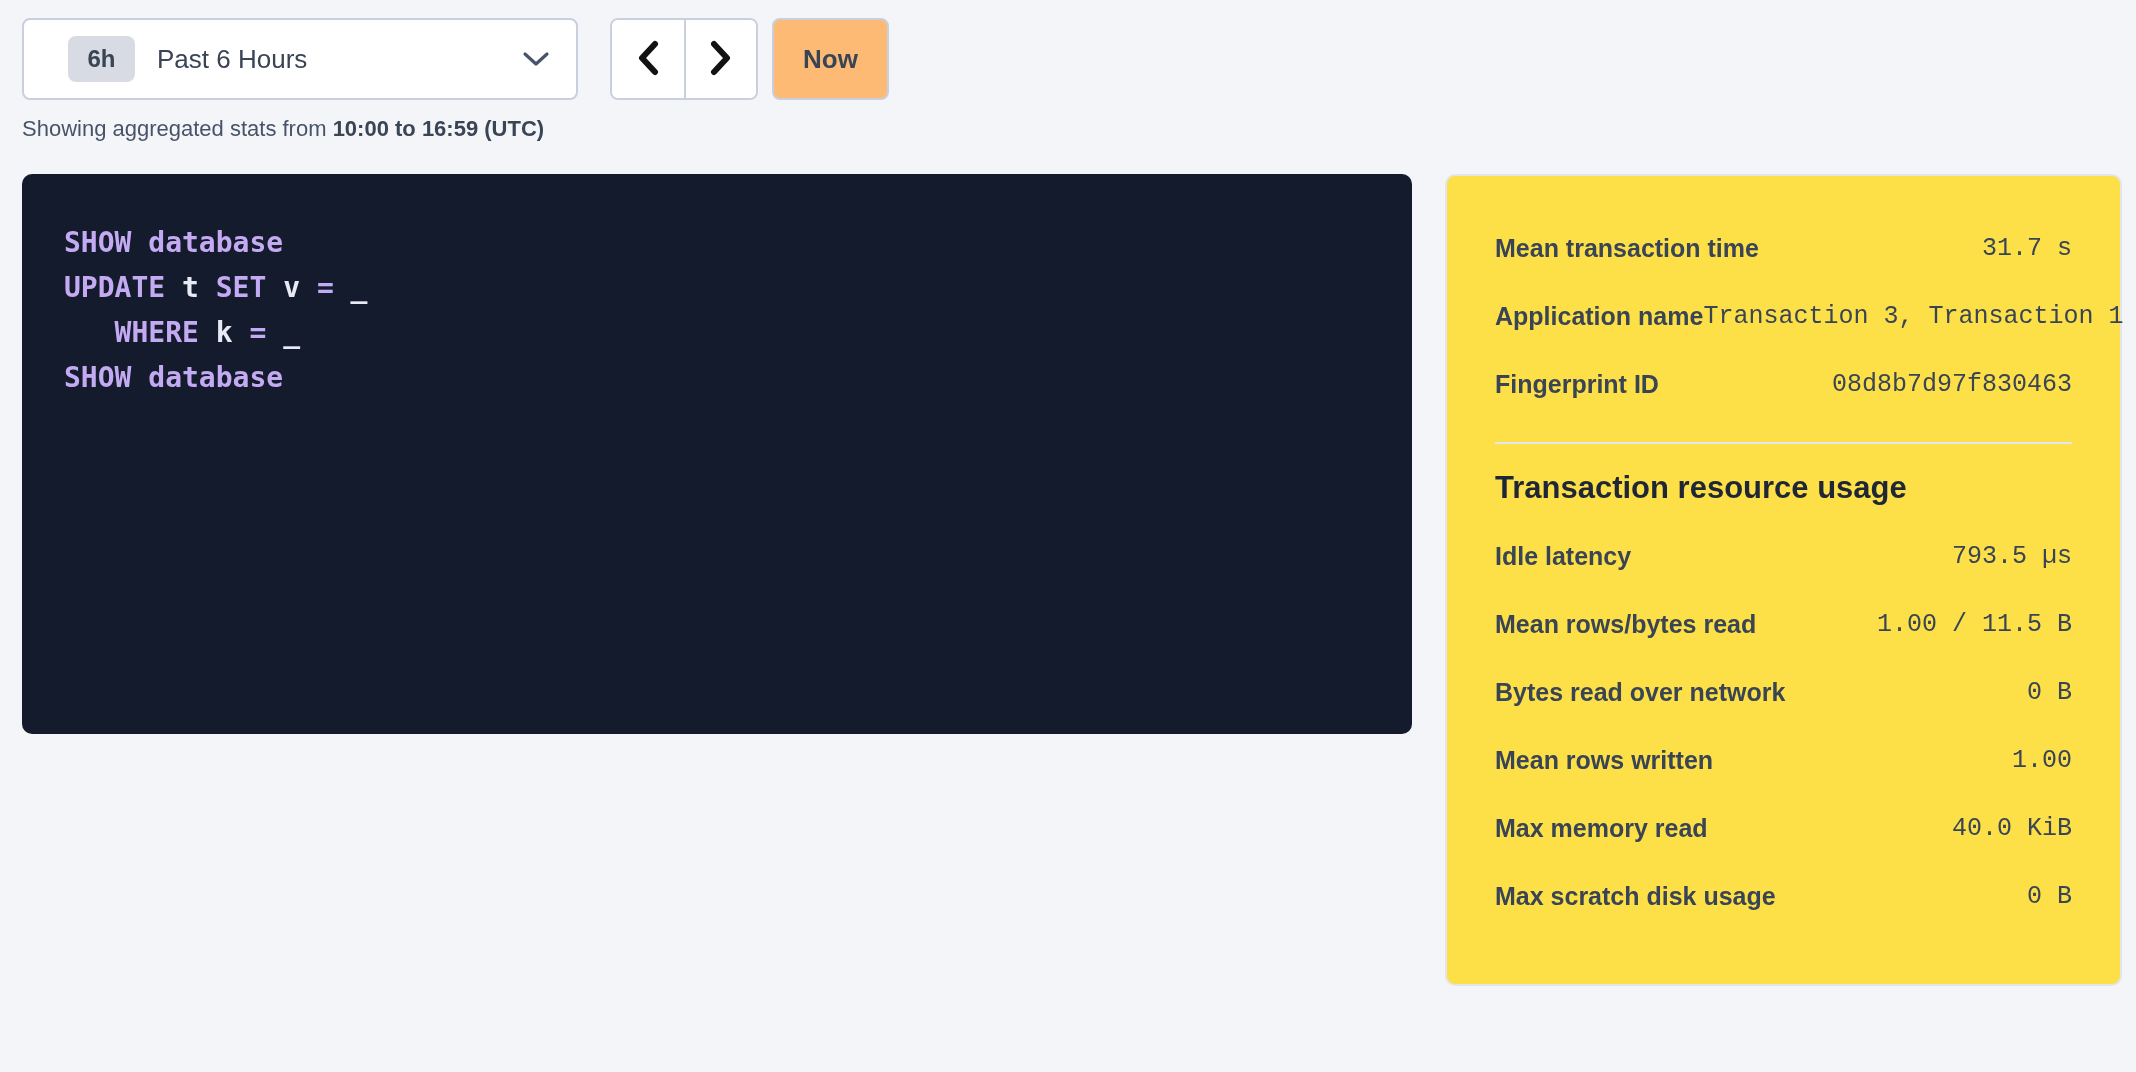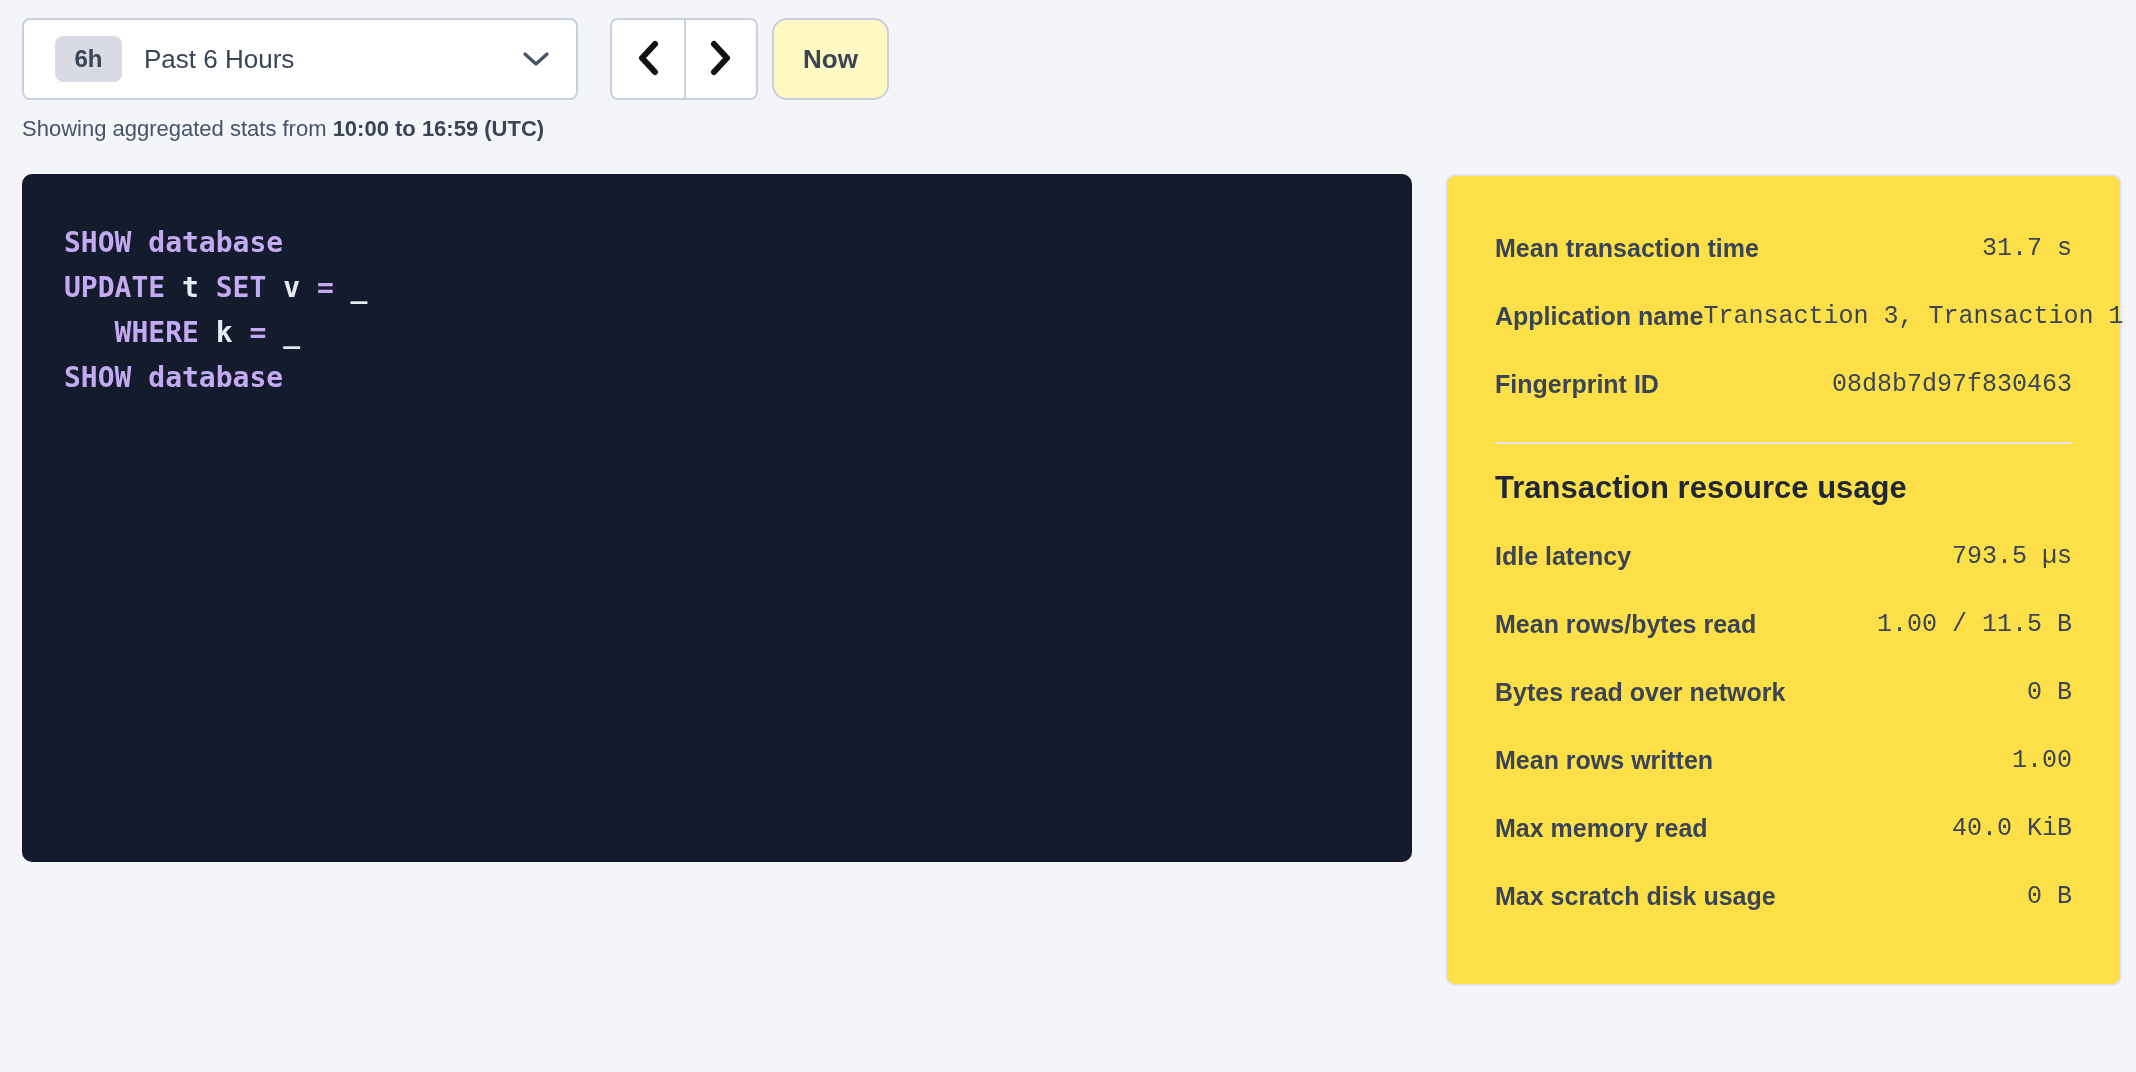--- a/index.html
+++ b/index.html
@@ -30,52 +30,52 @@
   }
 
   .controls-row{display:flex;align-items:stretch;height:82px;margin-bottom:16px;}
 
   .time-picker{
     position:relative;width:556px;height:82px;
     background:#ffffff;border:2px solid var(--ctrl-border);border-radius:8px;
     display:flex;align-items:center;cursor:pointer;
   }
   .range-badge{
-    margin-left:31px;height:46px;min-width:67px;padding:0 2px;
+    margin-left:44px;height:46px;min-width:67px;padding:0 2px;
     background:var(--badge-bg);border-radius:8px;
     display:flex;align-items:center;justify-content:center;
     font-size:24px;font-weight:700;color:var(--text);
   }
   .range-label{margin-left:22px;font-size:26px;color:var(--text);}
   .picker-caret{position:absolute;right:26px;top:50%;transform:translateY(-50%);display:flex;}
 
   .arrow-group{
     margin-left:32px;display:flex;align-items:stretch;
     border:2px solid var(--ctrl-border);border-radius:8px;background:#fff;overflow:hidden;
   }
   .arrow-btn{
     width:72px;border:none;background:#fff;cursor:pointer;
     display:flex;align-items:center;justify-content:center;padding:0;
   }
   .arrow-btn + .arrow-btn{border-left:2px solid var(--ctrl-border);}
 
   .now-btn{
     margin-left:14px;width:117px;height:82px;
-    background:#fef9c3;border:2px solid var(--ctrl-border);border-radius:15px;
+    background:#fdba74;border:2px solid var(--ctrl-border);border-radius:8px;
     font-family:inherit;font-size:26px;font-weight:700;color:var(--text);
     cursor:pointer;
   }
 
   .stats-line{margin:0 0 32px 0;font-size:22px;color:var(--text-soft);}
   .stats-line b{color:var(--text);font-weight:700;}
 
   .main-row{display:flex;align-items:flex-start;gap:33px;}
 
   .sql-box{
-    width:1390px;height:688px;
+    width:1390px;height:560px;
     background:var(--code-bg);border-radius:10px;
     padding:46px 30px 0 42px;
   }
   .sql-box pre{
     margin:0;
     font-family:"DejaVu Sans Mono","Liberation Mono",monospace;
     font-size:28px;font-weight:600;line-height:45px;
     white-space:pre;
   }
   .tok-kw{color:var(--code-kw);}

